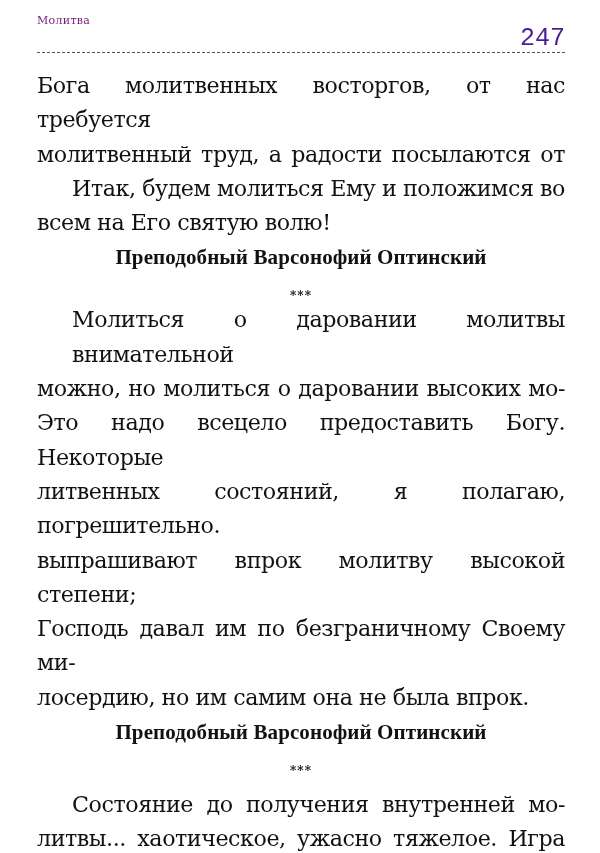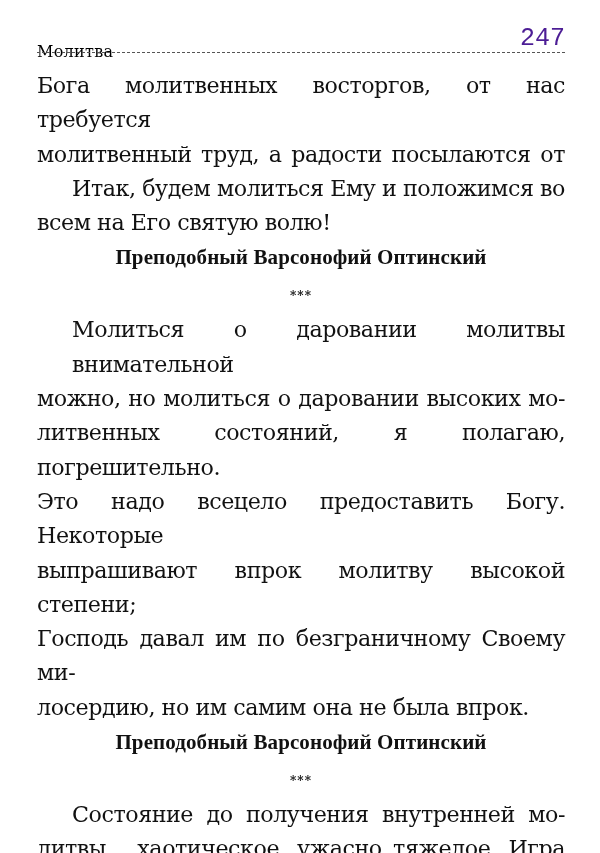--- a/index.html
+++ b/index.html
@@ -21,25 +21,25 @@
       top: 0;
       width: 528px;
     }
     .running-head {
       position: relative;
       height: 56px;
     }
     .running-title {
       position: absolute;
       left: 0;
-      top: 42px;
+      top: 14px;
       font-family: "DejaVu Serif", "Liberation Serif", serif;
-      font-size: 16px;
+      font-size: 11px;
       letter-spacing: 0.3px;
-      color: #000000;
+      color: #701a75;
     }
     .page-number {
       position: absolute;
       right: 0;
       top: 24px;
       font-family: Liberation Mono, monospace;
       font-size: 25px;
       color: #4c1d95;
     }
     .head-rule {
@@ -111,25 +111,25 @@
       </p>
       <p class="para">
         <span class="line" style="padding-left:35px">Итак, будем молиться Ему и положимся во</span>
         <span class="line last">всем на Его святую волю!</span>
       </p>
       <p class="signature">Преподобный Варсонофий Оптинский</p>
     </div>
 
     <div style="margin-top:16px;">
       <p class="separator">***</p>
-      <p class="para" style="margin-top:10px;">
+      <p class="para" style="">
         <span class="line" style="padding-left:35px">Молиться о даровании молитвы внимательной</span>
         <span class="line">можно, но молиться о даровании высоких мо-</span>
+        <span class="line">Это надо всецело предоставить Богу. Некоторые</span>
         <span class="line">литвенных состояний, я полагаю, погрешительно.</span>
-        <span class="line">Это надо всецело предоставить Богу. Некоторые</span>
         <span class="line">выпрашивают впрок молитву высокой степени;</span>
         <span class="line">Господь давал им по безграничному Своему ми-</span>
         <span class="line last">лосердию, но им самим она не была впрок.</span>
       </p>
       <p class="signature">Преподобный Варсонофий Оптинский</p>
     </div>
 
     <div style="margin-top:16px;">
       <p class="separator">***</p>
       <p class="para" style="margin-top:10px;">

